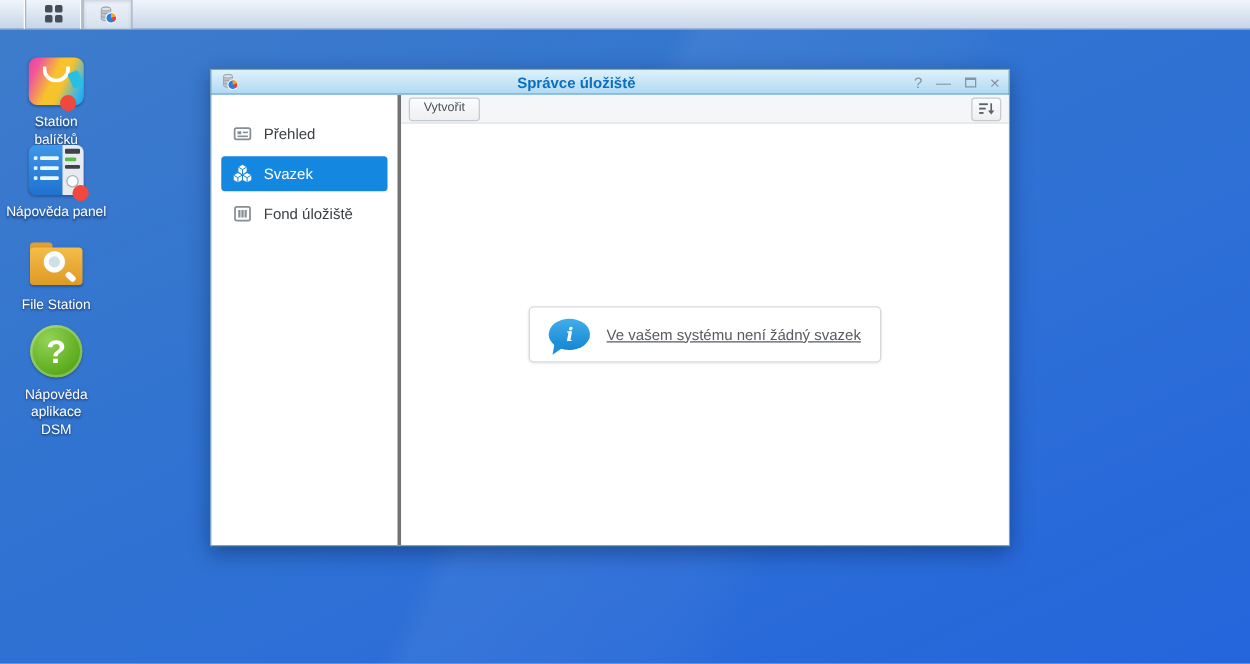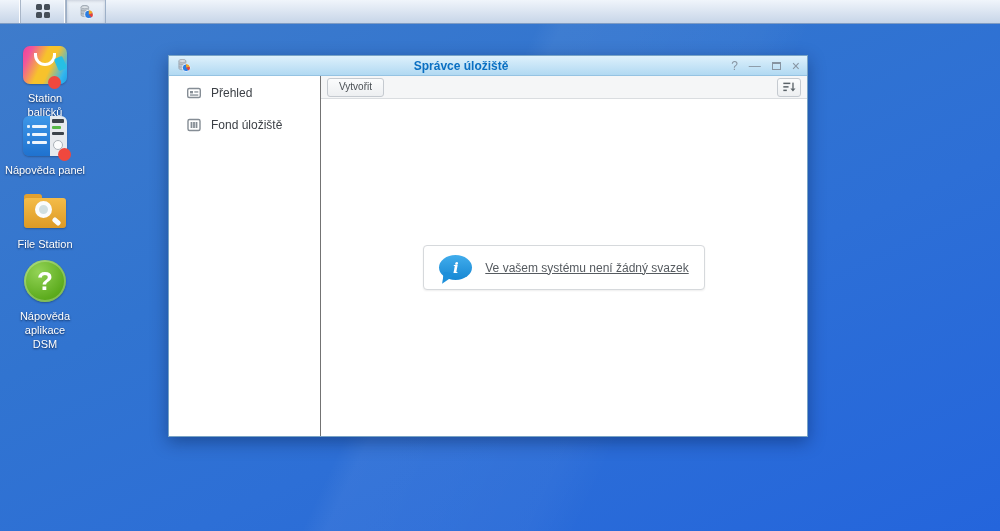--- a/index.html
+++ b/index.html
@@ -76,21 +76,21 @@
   .titlebar { height:20px; flex:0 0 20px; display:flex; align-items:center; padding:0 7px;
               background:linear-gradient(#def1fc,#b1d9f2); border-bottom:1px solid #95c3e2; }
   .tb-ico { width:15px; height:15px; flex:0 0 auto; }
   .tb-title { flex:1; text-align:center; font-size:12px; font-weight:bold; color:var(--title-text,#0a6fc2); }
   .win-controls { display:flex; align-items:center; gap:11px; color:#8794a1; font-size:12px; }
   .win-controls .wc { cursor:pointer; line-height:1; }
   .wc-max { width:9px; height:8px; border:1px solid #8794a1; border-top-width:2px; }
   .wc-close { font-size:14px; }
 
   .win-body { flex:1; display:flex; min-height:0; background:#fff; }
-  .sidebar { width:152px; flex:0 0 152px; border-right:1px solid #737373; padding-top:3px; }
+  .sidebar { width:152px; flex:0 0 152px; border-right:3px solid #737373; padding-top:17px; }
   .side-item { height:28px; margin:0 8px 4px 8px; border-radius:3px; display:flex; align-items:center;
                gap:9px; padding-left:9px; font-size:12px; color:#3c4046; cursor:pointer; }
   .side-item svg { flex:0 0 auto; }
   .side-item.selected { background:var(--accent,#1487e1); color:#fff; }
 
   .main { flex:1; display:flex; flex-direction:column; min-width:0; }
   .toolbar { height:23px; flex:0 0 23px; background:#f5f6f7; border-bottom:1px solid #dadde0;
              display:flex; align-items:center; justify-content:space-between; padding:0 6px; }
   .btn { font-size:10px; color:#4a4f54; line-height:1; padding:3px 11px 4px; cursor:pointer;
          background:linear-gradient(#fbfcfd,#edeff1); border:1px solid #c5cad0; border-radius:3px; }
@@ -207,20 +207,35 @@
       <div class="side-item">
         <svg width="16" height="16" viewBox="0 0 16 16">
           <rect x="1.7" y="3.5" width="12.6" height="9" rx="1.5" fill="none" stroke="#858d95" stroke-width="1.4"></rect>
           <rect x="4" y="6" width="3" height="2.4" fill="#858d95"></rect>
           <rect x="8.3" y="6.3" width="4" height="1.3" fill="#858d95"></rect>
           <rect x="4" y="9.4" width="8.3" height="1.3" fill="#858d95"></rect>
         </svg>
         <span>Přehled</span>
       </div>
 
+      <div class="side-item selected">
+        <svg width="16" height="16" viewBox="0 0 16 16">
+          <g fill="#ffffff">
+            <path d="M8 0.8 L11.3 2.7 V6.4 L8 8.3 L4.7 6.4 V2.7 Z"></path>
+            <path d="M4.3 7.3 L7.6 9.2 V12.9 L4.3 14.8 L1 12.9 V9.2 Z"></path>
+            <path d="M11.7 7.3 L15 9.2 V12.9 L11.7 14.8 L8.4 12.9 V9.2 Z"></path>
+          </g>
+          <g stroke="#1487e1" stroke-width="0.8" fill="none">
+            <path d="M4.7 2.7 L8 4.6 L11.3 2.7 M8 4.6 V8.3"></path>
+            <path d="M1 9.2 L4.3 11.1 L7.6 9.2 M4.3 11.1 V14.8"></path>
+            <path d="M8.4 9.2 L11.7 11.1 L15 9.2 M11.7 11.1 V14.8"></path>
+          </g>
+        </svg>
+        <span>Svazek</span>
+      </div>
 
       <div class="side-item">
         <svg width="16" height="16" viewBox="0 0 16 16">
           <rect x="2" y="2.5" width="12" height="11" rx="1.5" fill="none" stroke="#858d95" stroke-width="1.4"></rect>
           <rect x="4.6" y="5" width="1.8" height="6" fill="#858d95"></rect>
           <rect x="7.1" y="5" width="1.8" height="6" fill="#858d95"></rect>
           <rect x="9.6" y="5" width="1.8" height="6" fill="#858d95"></rect>
         </svg>
         <span>Fond úložiště</span>
       </div>

